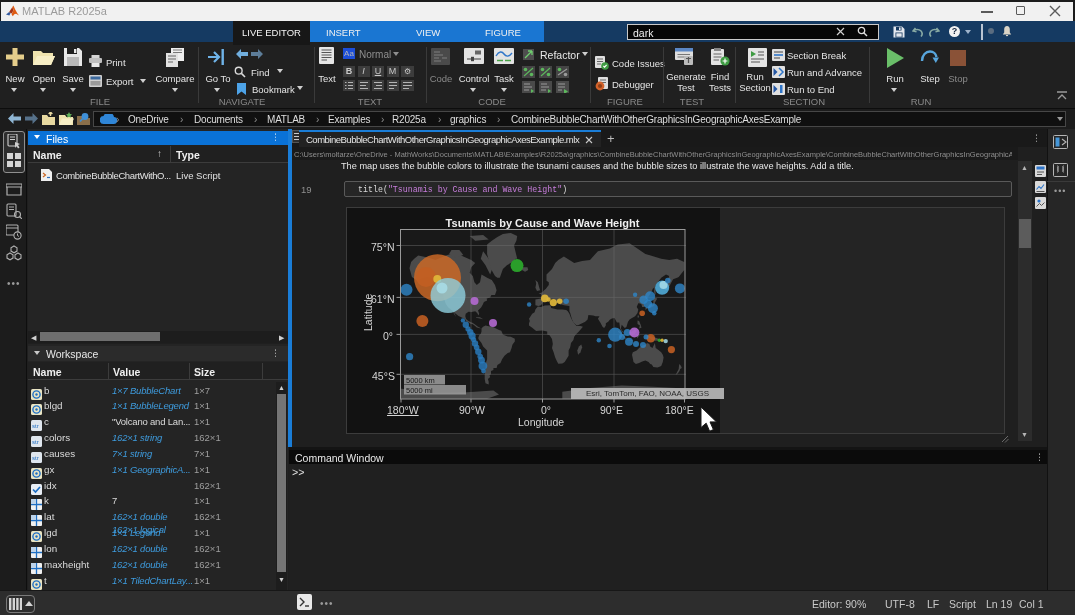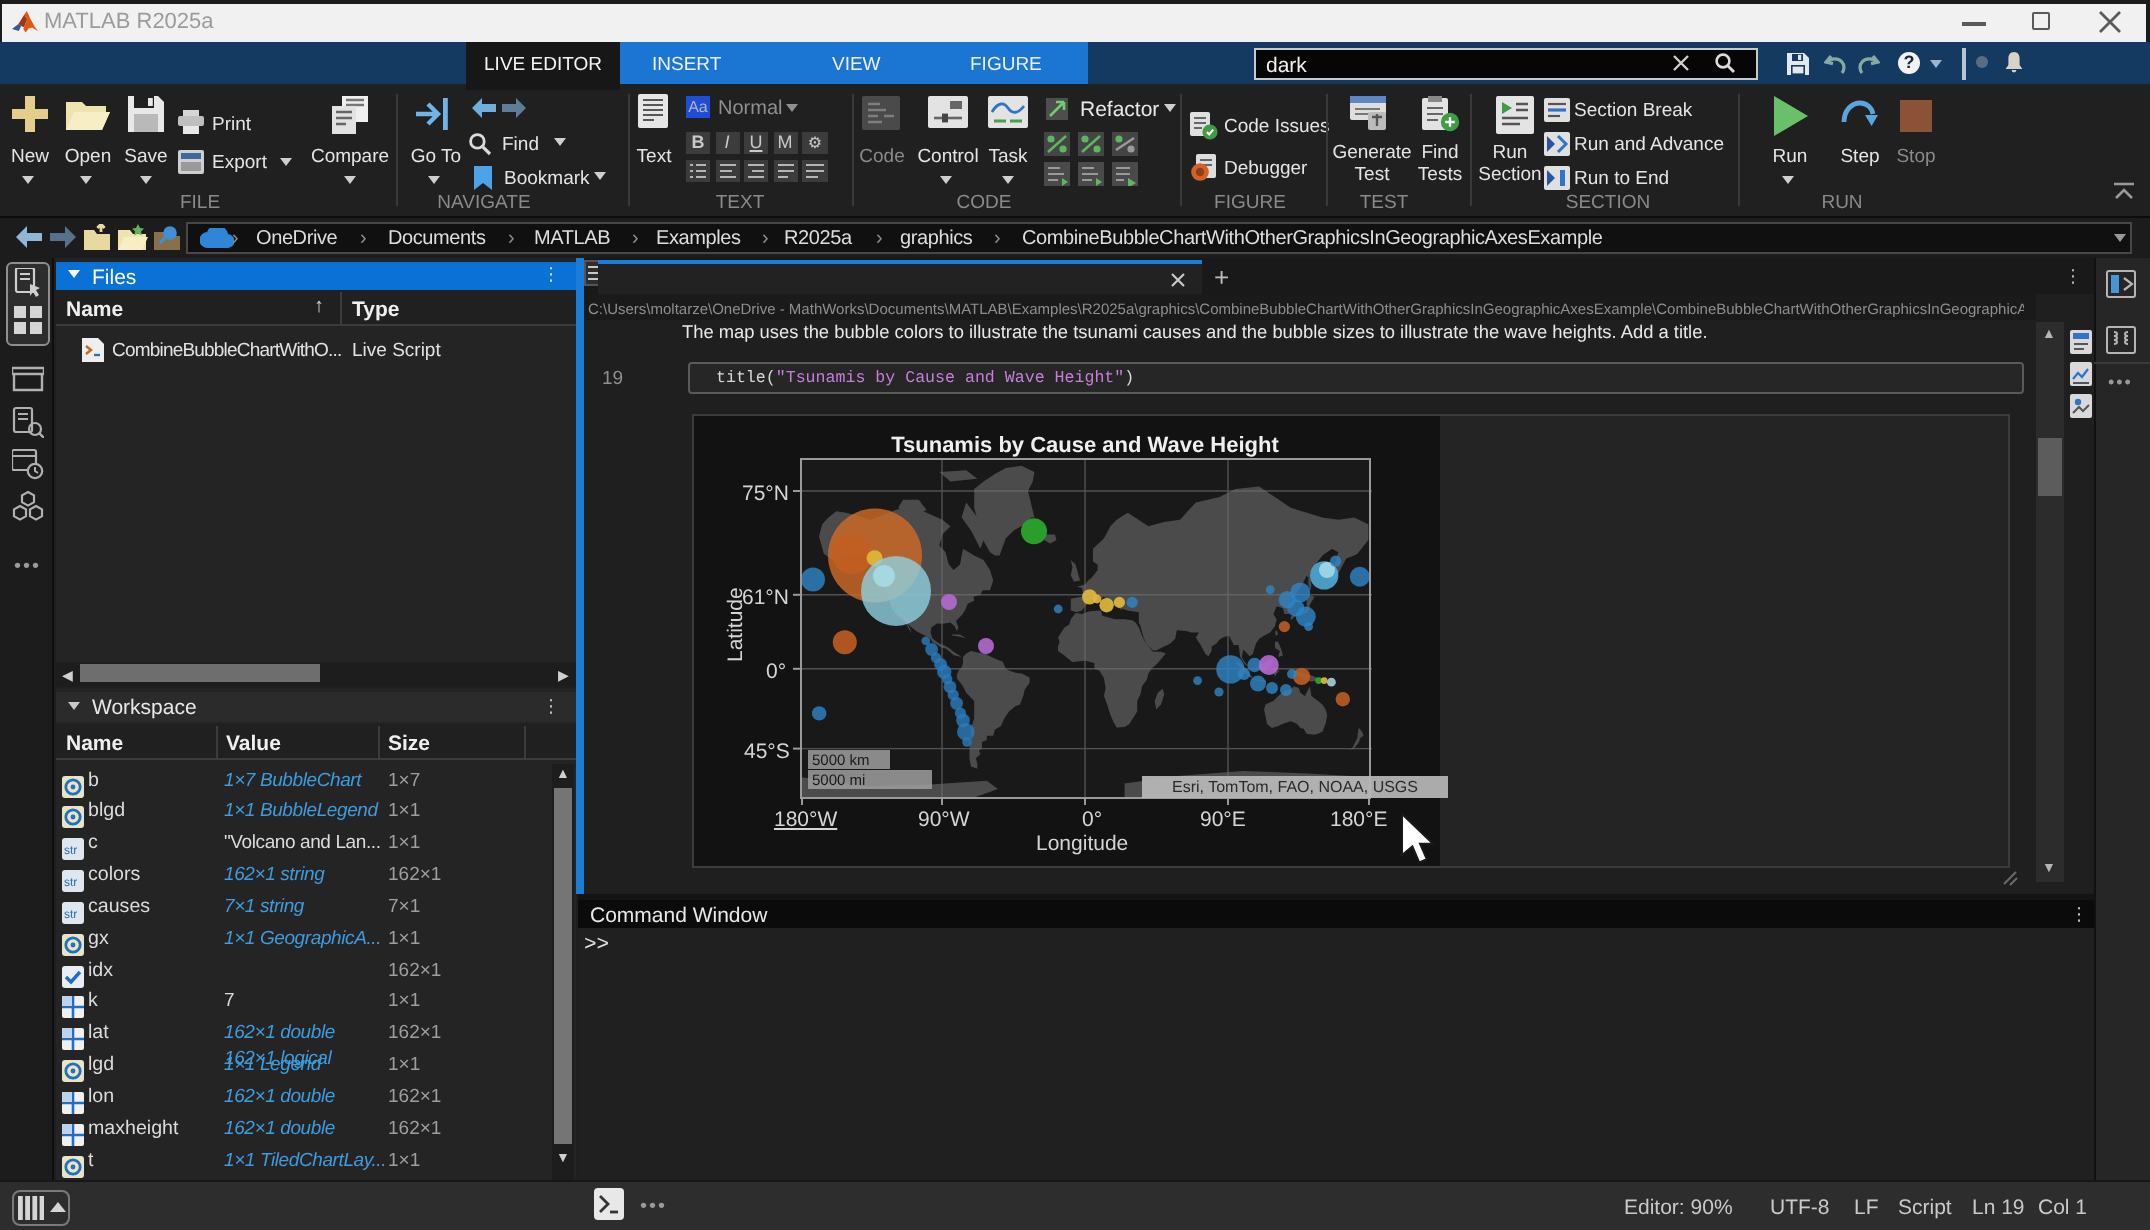--- a/index.html
+++ b/index.html
@@ -547,20 +547,21 @@
 <div class="abs" style="left:288px;top:129px;width:3.5px;height:318px;background:#1a7dd7;"></div>
 
 <div class="abs" style="left:291.5px;top:129px;width:755px;height:318px;background:#1f1f1f;"></div>
 
 <div class="abs" style="left:291.5px;top:129px;width:755px;height:18px;background:#191919;"></div>
 <div class="abs" style="left:291.5px;top:130px;width:9px;height:13px;background:#2e2e2e;border:1px solid #555;"></div>
 <div class="abs" style="left:293.5px;top:133px;width:6px;height:1px;background:#c9c9c9;"></div>
 <div class="abs" style="left:293.5px;top:136px;width:6px;height:1px;background:#c9c9c9;"></div>
 <div class="abs" style="left:293.5px;top:139px;width:6px;height:1px;background:#c9c9c9;"></div>
 <div class="abs" style="left:299px;top:130px;width:302px;height:17px;background:#222;border-top:2px solid #1a7dd7;"></div>
+<div class="abs" style="left:306px;top:134px;color:#e5e5e5;font-size:9.5px;letter-spacing:-0.5px;white-space:nowrap;">CombineBubbleChartWithOtherGraphicsInGeographicAxesExample.mlx</div>
 <svg class="abs" style="left:585px;top:136px;" width="8" height="8" viewBox="0 0 8 8">
       <path d="M1 1 L7 7 M7 1 L1 7" stroke="#c9c9c9" stroke-width="1.1"></path>
     </svg>
 <div class="abs" style="left:607px;top:131px;color:#bdbdbd;font-size:13px;">+</div>
 <div class="abs" style="left:1032px;top:133px;color:#bdbdbd;font-size:9px;">⋮</div>
 
 <div class="abs" style="left:291.5px;top:147px;width:726px;height:13px;background:#1a1a1a;"></div>
 <div class="abs" style="left:294px;top:150px;color:#8f8f8f;font-size:7.5px;white-space:nowrap;overflow:hidden;width:718px;">C:\Users\moltarze\OneDrive - MathWorks\Documents\MATLAB\Examples\R2025a\graphics\CombineBubbleChartWithOtherGraphicsInGeographicAxesExample\CombineBubbleChartWithOtherGraphicsInGeographicAxesExamp...</div>
 
 <div class="abs" style="left:341px;top:161px;color:#e8e8e8;font-size:9.2px;">The map uses the bubble colors to illustrate the tsunami causes and the bubble sizes to illustrate the wave heights. Add a title.</div>

